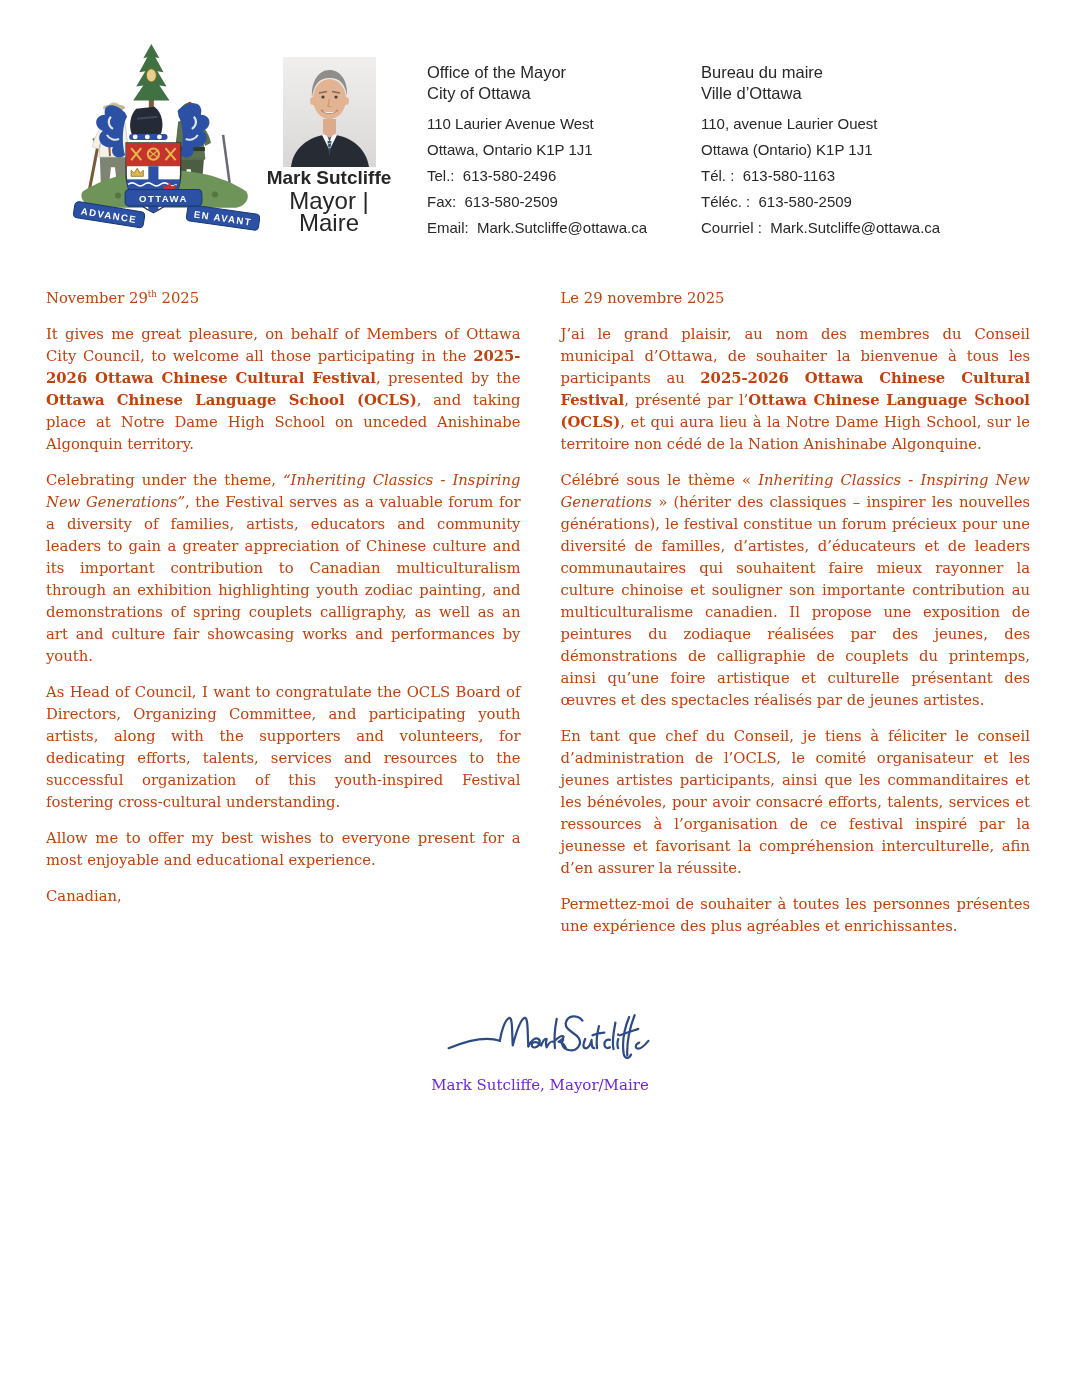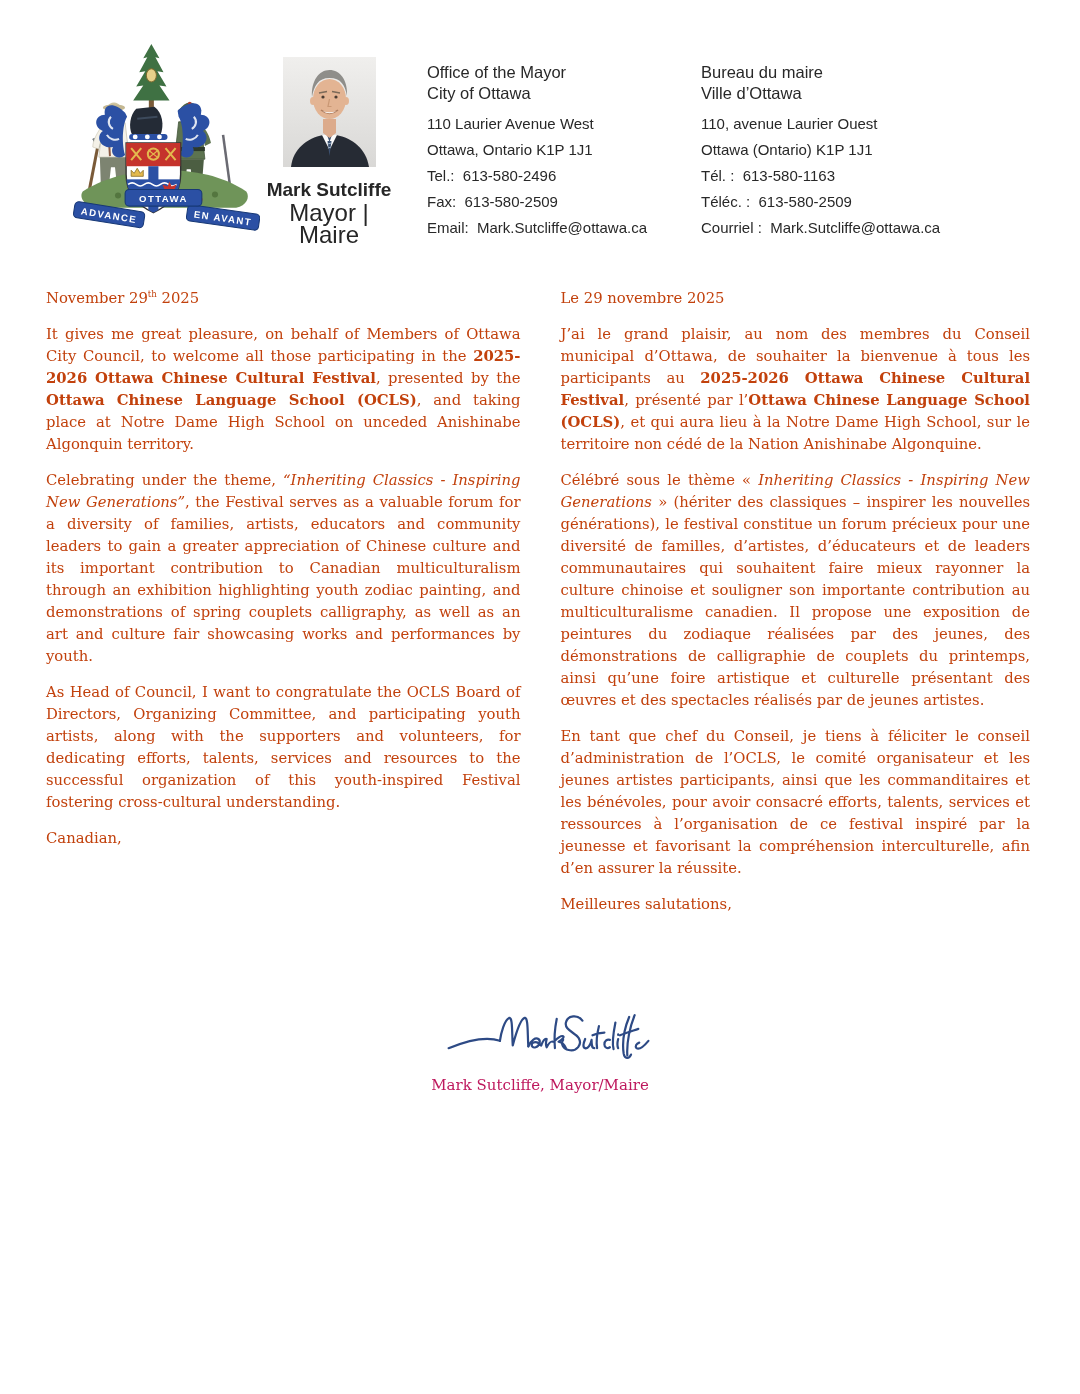--- a/index.html
+++ b/index.html
@@ -17,21 +17,21 @@
   
   .crest { position: absolute; left: 72px; top: 42px; }
 
   .portrait-block {
     position: absolute; left: 264px; top: 57px; width: 130px;
     text-align: center;
     font-family: "Liberation Sans", sans-serif;
     color: #262626;
   }
   .photo { display: block; margin: 0 auto; }
-  .portrait-name { font-weight: bold; font-size: 19px; line-height: 22px; margin-top: 12px; }
+  .portrait-name { font-weight: bold; font-size: 19px; line-height: 22px; }
   .portrait-title { font-size: 24px; line-height: 22px; margin-top: 1px; }
 
   .contact {
     position: absolute; top: 62px;
     font-family: "Liberation Sans", sans-serif;
     color: #282828;
   }
   .contact-en { left: 427px; }
   .contact-fr { left: 701px; }
   .contact p { margin: 0; white-space: pre; }
@@ -51,21 +51,21 @@
   .col .b { font-weight: bold; }
   .col .i { font-style: italic; }
   .col sup { font-size: 58%; line-height: 0; vertical-align: super; }
 
   
   .signature-block {
     position: absolute; left: 0; top: 1006px; width: 100%;
     display: flex; flex-direction: column; align-items: center;
   }
   .signature-svg { width: 225px; height: 66px; margin-left: 16px; }
-  .signer { margin: 2px 0 0 0; font-size: 15px; line-height: 22px; color: #be185d; }
+  .signer { margin: 2px 0 0 0; font-size: 15px; line-height: 22px; color: #6d28d9; }
 
   .ribbon-text {
     fill: #ffffff;
     font-family: "Liberation Sans", sans-serif;
     font-weight: bold;
     letter-spacing: 1.4px;
     font-size: 9.5px;
   }
 </style>
 </head>
@@ -227,30 +227,31 @@
       </div>
   </div>
 
   <div class="columns">
     <section class="col col-en">
       <p class="date"><span>November 29</span><sup>th</sup><span> 2025</span></p>
       <div>
           <p><span>It gives me great pleasure, on behalf of Members of Ottawa City Council, to welcome all those participating in the </span><span class="b">2025-2026 Ottawa Chinese Cultural Festival</span><span>, presented by the </span><span class="b">Ottawa Chinese Language School (OCLS)</span><span>, and taking place at Notre Dame High School on unceded Anishinabe Algonquin territory.</span></p>
           <p><span>Celebrating under the theme, </span><span class="i">“Inheriting Classics - Inspiring New Generations”</span><span>, the Festival serves as a valuable forum for a diversity of families, artists, educators and community leaders to gain a greater appreciation of Chinese culture and its important contribution to Canadian multiculturalism through an exhibition highlighting youth zodiac painting, and demonstrations of spring couplets calligraphy, as well as an art and culture fair showcasing works and performances by youth.</span></p>
           <p><span>As Head of Council, I want to congratulate the OCLS Board of Directors, Organizing Committee, and participating youth artists, along with the supporters and volunteers, for dedicating efforts, talents, services and resources to the successful organization of this youth-inspired Festival fostering cross-cultural understanding.</span></p>
+          <p><span>Allow me to offer my best wishes to everyone present for a most enjoyable and educational experience.</span></p>
           <p><span>Canadian,</span></p>
         </div>
     </section>
     <section class="col col-fr">
       <p class="date"><span>Le 29 novembre 2025</span></p>
       <div>
           <p><span>J’ai le grand plaisir, au nom des membres du Conseil municipal d’Ottawa, de souhaiter la bienvenue à tous les participants au </span><span class="b">2025-2026 Ottawa Chinese Cultural Festival</span><span>, présenté par l’</span><span class="b">Ottawa Chinese Language School (OCLS)</span><span>, et qui aura lieu à la Notre Dame High School, sur le territoire non cédé de la Nation Anishinabe Algonquine.</span></p>
           <p><span>Célébré sous le thème « </span><span class="i">Inheriting Classics - Inspiring New Generations</span><span> » (hériter des classiques – inspirer les nouvelles générations), le festival constitue un forum précieux pour une diversité de familles, d’artistes, d’éducateurs et de leaders communautaires qui souhaitent faire mieux rayonner la culture chinoise et souligner son importante contribution au multiculturalisme canadien. Il propose une exposition de peintures du zodiaque réalisées par des jeunes, des démonstrations de calligraphie de couplets du printemps, ainsi qu’une foire artistique et culturelle présentant des œuvres et des spectacles réalisés par de jeunes artistes.</span></p>
           <p><span>En tant que chef du Conseil, je tiens à féliciter le conseil d’administration de l’OCLS, le comité organisateur et les jeunes artistes participants, ainsi que les commanditaires et les bénévoles, pour avoir consacré efforts, talents, services et ressources à l’organisation de ce festival inspiré par la jeunesse et favorisant la compréhension interculturelle, afin d’en assurer la réussite.</span></p>
-          <p><span>Meilleures salutations,</span></p>
+          <p><span>Permettez-moi de souhaiter à toutes les personnes présentes une expérience des plus agréables et enrichissantes.</span></p>
         </div>
     </section>
   </div>
 
   <div class="signature-block">
     <svg class="signature-svg" viewBox="0 0 230 72">
       <g fill="none" stroke="#2d4a85" stroke-width="2.4" stroke-linecap="round" stroke-linejoin="round">
         <path d="M6,46 C28,37 48,33 62,38"></path>
         <path d="M62,38 C63,30 67,15 72,13 C76,12 75,28 76,43 C80,28 85,14 89,13 C93,12 92,30 93,44"></path>
         <path d="M93,44 C96,37 101,34 104,36 C107,38 105,44 101,45 C98,46 96,44 97,41 C100,38 105,40 107,43"></path>

